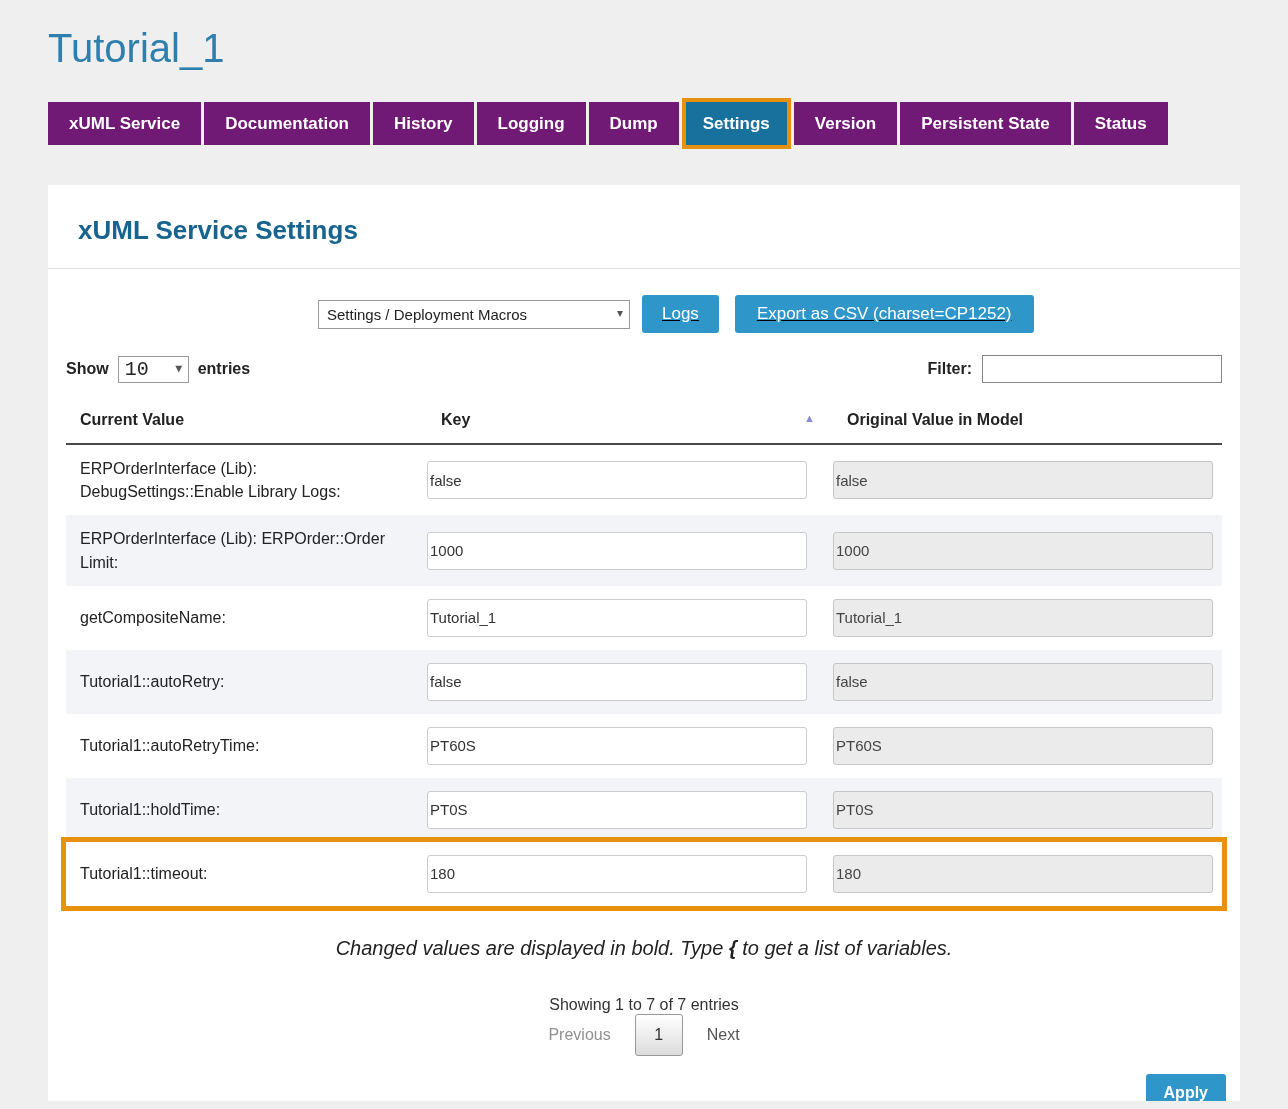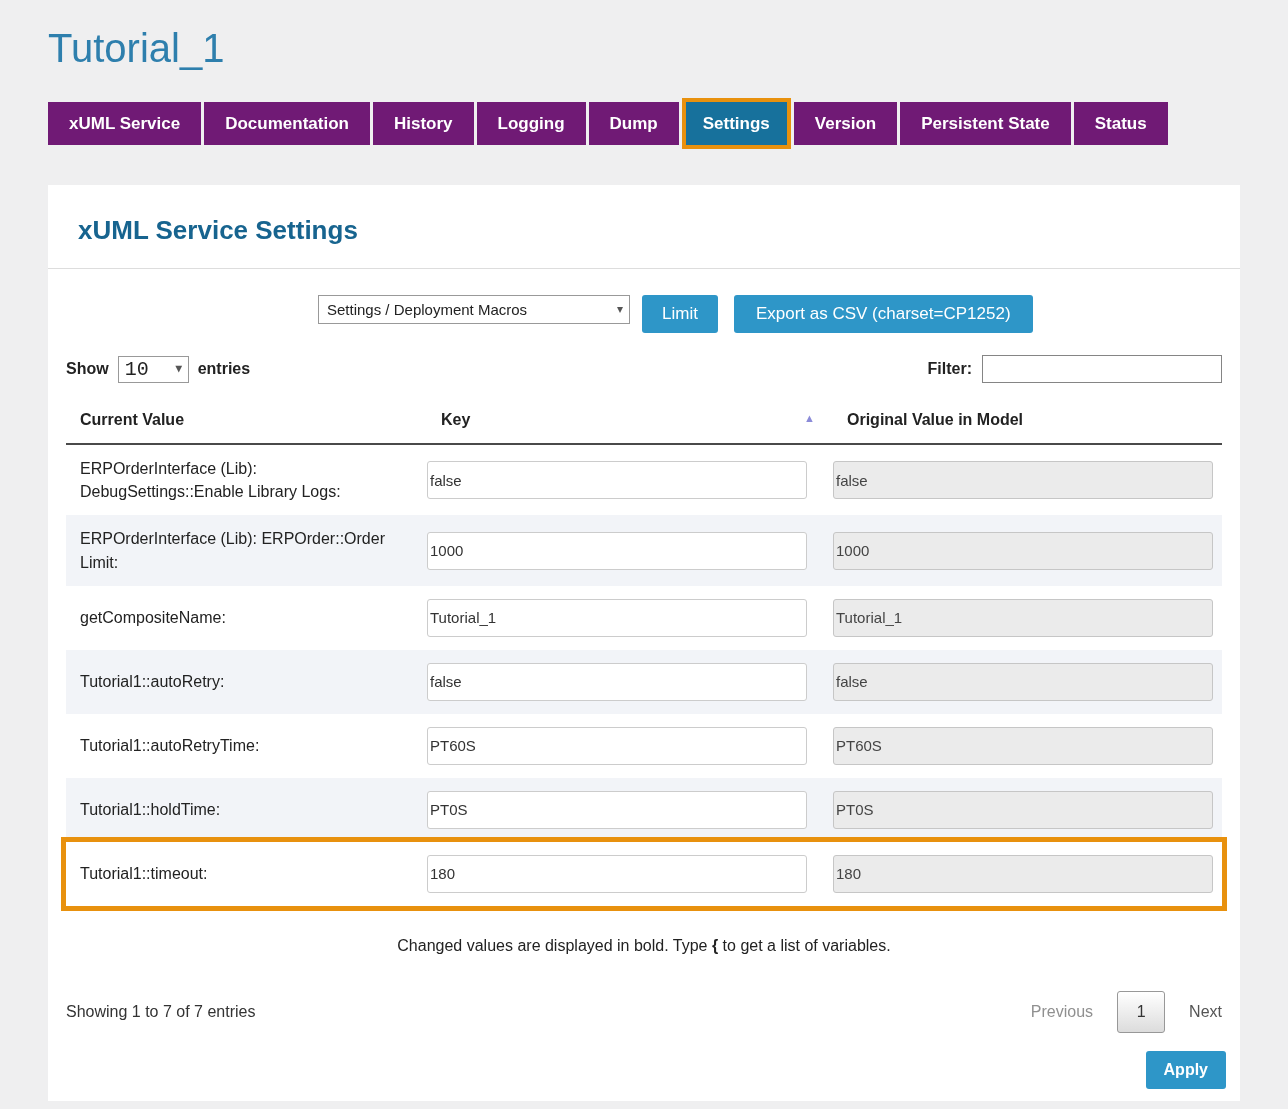--- a/index.html
+++ b/index.html
@@ -11,21 +11,21 @@
 
   .tab-bar { display:flex; align-items:center; gap:3px; margin:27px 0 0 48px; height:51px; }
   .tab { background:#701a75; color:#fff; font-weight:700; font-size:17px; padding:0 21px;
          height:43px; line-height:43px; cursor:pointer; white-space:nowrap; }
   .tab.active { background:#17719c; border:4px solid #e8910e; padding:0 17px; }
 
   .card { background:#ffffff; margin:36px 48px 0; padding-bottom:22px; }
   .panel-heading { color:#17648f; font-size:26px; font-weight:700; margin:0; padding:30px 30px 22px; }
   .divider { border-top:1px solid #dddddd; height:0; }
 
-  .controls-row { display:flex; align-items:flex-start; margin:26px 0 0 270px; }
+  .controls-row { display:flex; align-items:center; margin:26px 0 0 270px;text-decoration:underline; }
   .sel-wrap { position:relative; display:inline-block; }
   .chev { position:absolute; right:7px; top:50%; transform:translateY(-60%); pointer-events:none;
           color:#555; font-size:12px; }
   select { font-family:inherit; appearance:none; -webkit-appearance:none; border-radius:0; background:#fff; }
   .view-select { width:278px; height:27px; border:1px solid #999; font-size:15px; padding:0 24px 0 8px; color:#222; }
   .btn { background:#2e96c8; color:#fff; border:none; font-size:17px; height:38px; border-radius:3px;
          cursor:pointer; font-family:inherit; }
   .view-btn { margin-left:12px; padding:0 20px; }
   .export-btn { margin-left:16px; padding:0 22px; }
 
@@ -42,24 +42,24 @@
   .t-body { border-bottom:1px solid #b0b0b0; }
   .t-row { display:grid; grid-template-columns:361px 406px 1fr; align-items:center; min-height:64px; background:#fff; }
   .t-row:nth-child(even) { background:#f2f4f8; }
   .t-row.highlighted { outline:5px solid #e8910e; }
   .td-key { font-size:16px; color:#222; padding:12px 26px 12px 14px; line-height:1.45; }
   .td-val { padding:12px 0; }
   .val { width:380px; height:38px; border:1px solid #cccccc; border-radius:3px; font-size:15px;
          padding:0 2px; color:#333; box-sizing:border-box; font-family:inherit; background:#fff; }
   .val.orig { background:#ebebeb; border-color:#c6c6c6; color:#444; }
 
-  .note { text-align:center; font-size:16px; color:#222; margin-top:30px; }
+  .note { text-align:center; font-style:italic; font-size:20px; color:#222; margin-top:30px; }
   .note .brace { font-weight:700; }
 
-  .footer-row { display:flex; justify-content:space-between; align-items:center; margin:36px 18px 0; }
+  .footer-row { display:flex; justify-content:space-between; align-items:center; margin:36px 30px 0;flex-direction:column; }
   .info { font-size:16px; color:#333; }
   .pagination { display:flex; align-items:center; gap:24px; font-size:16px; }
   .prev { color:#909090; cursor:default; }
   .page-num { width:46px; height:40px; line-height:40px; text-align:center; border:1px solid #989898;
               border-radius:3px; background:linear-gradient(to bottom,#ffffff,#dcdcdc); color:#333; cursor:pointer; }
   .next { color:#555; cursor:pointer; }
 
   .apply-row { display:flex; justify-content:flex-end; margin:18px 14px 0; }
   .apply-btn { padding:0 18px; font-size:16px;font-weight:bold; }
 </style>
@@ -87,21 +87,21 @@
     <h2 class="panel-heading">xUML Service Settings</h2>
     <div class="divider"></div>
 
     <div class="controls-row">
       <span class="sel-wrap">
         <select class="view-select">
           <option>Settings / Deployment Macros</option>
         </select>
         <span class="chev">▾</span>
       </span>
-      <button class="btn view-btn">Limit</button>
+      <button class="btn view-btn">Logs</button>
       <button class="btn export-btn">Export as CSV (charset=CP1252)</button>
     </div>
 
     <div class="length-filter-row">
       <div class="length-ctrl">
         <span>Show</span>
         <span class="sel-wrap">
           <select class="len-select">
             <option>10</option>
           </select>

